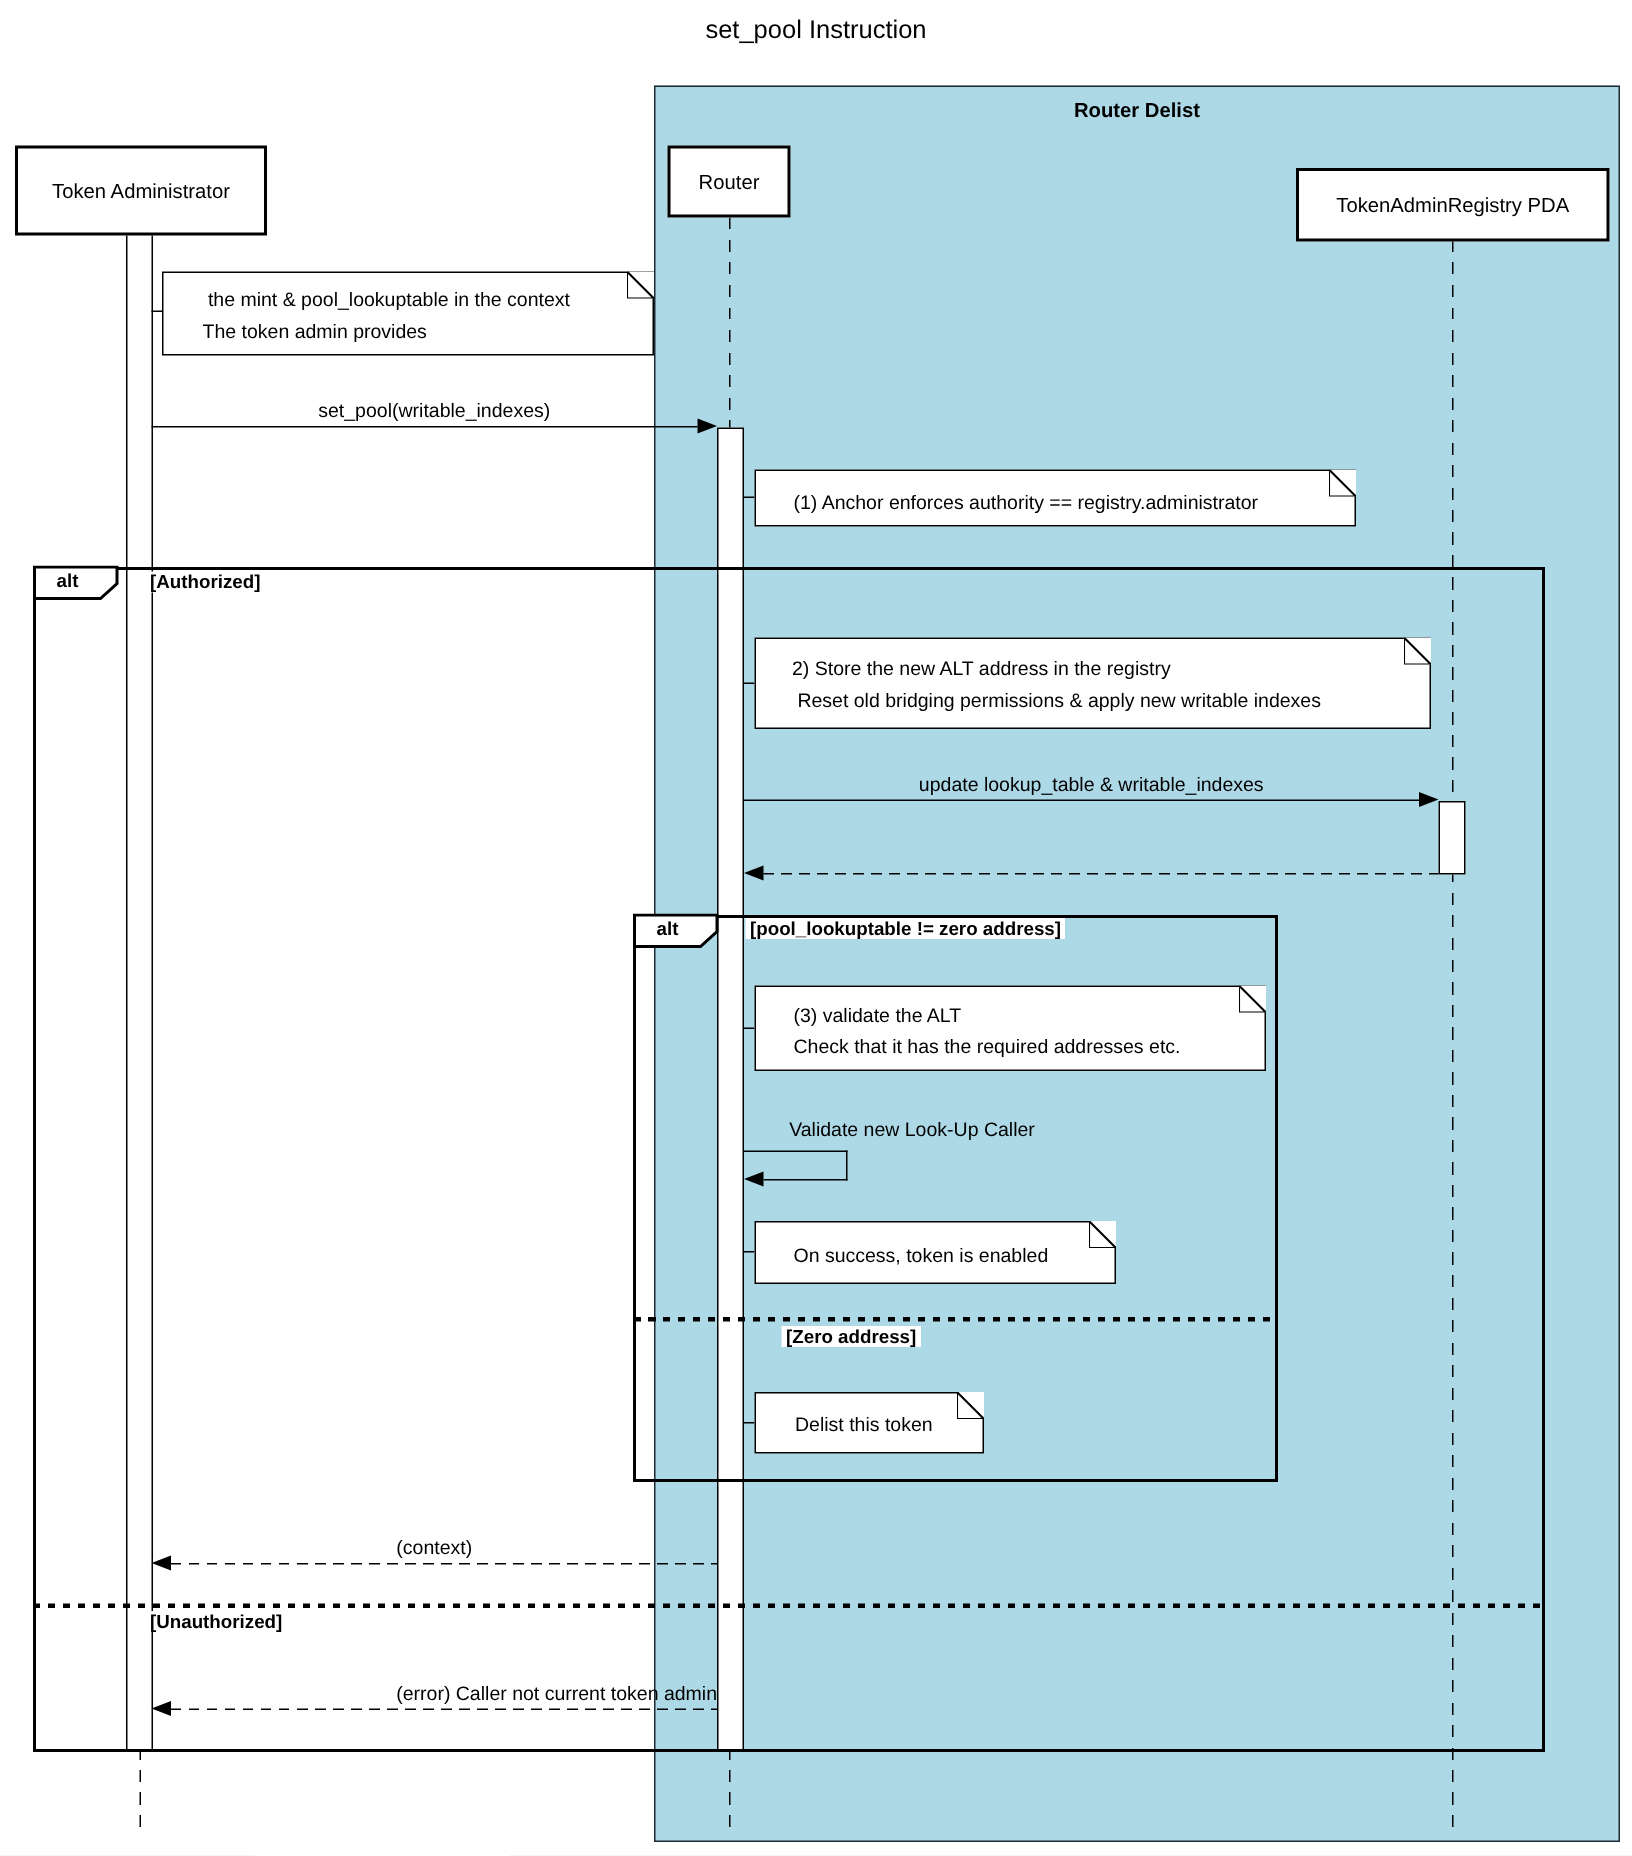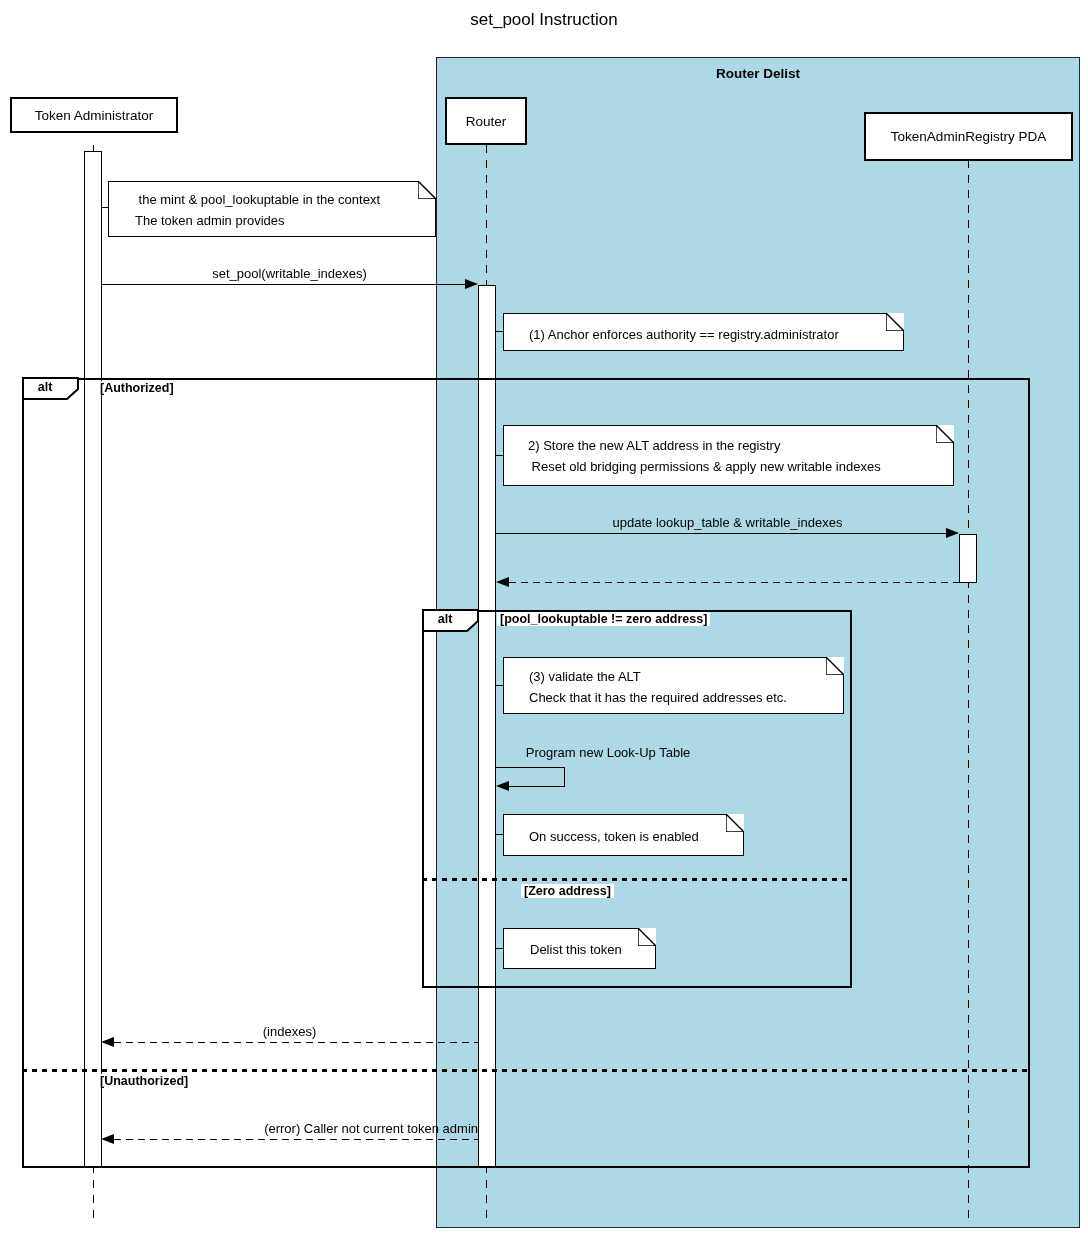--- a/index.html
+++ b/index.html
@@ -52,21 +52,21 @@
   .pent-outer { left:22px; top:377px; }
   .pent-inner { left:422px; top:609px; }
   .pent .op { position:absolute; left:0; top:3px; width:46px; text-align:center;
               font-weight:bold; font-size:12.5px; }
   .guard { position:absolute; font-weight:bold; font-size:12.5px; background:#fff;
            padding:0 3px; white-space:nowrap;text-align:right; }
 
   .participant { position:absolute; background:#fff; border:2.3px solid #000;
                  display:flex; align-items:center; justify-content:center;
                  font-size:13.5px; white-space:nowrap; }
-  .p-token { left:10px; top:97px; width:168px; height:36px; }
+  .p-token { left:10px; top:97px; width:168px; height:60px; }
   .p-router { left:445px; top:97px; width:82px; height:48px; }
   .p-registry { left:864px; top:96px; width:209px; height:49px;margin-top:16px; }
 </style>
 </head>
 <body>
 
 <div class="canvas">
 
   <div class="program-box"></div>
   <div class="program-title">Router Delist</div>
@@ -83,27 +83,27 @@
   <div class="msg-line" style="left:101px; top:284px; width:364px;"></div>
   <div class="arrow-right" style="left:465px; top:279px;"></div>
 
   <div class="msg-label" style="left:496px; top:515px; width:463px;">update lookup_table &amp; writable_indexes</div>
   <div class="msg-line" style="left:496px; top:533px; width:450px;"></div>
   <div class="arrow-right" style="left:946px; top:528px;"></div>
 
   <div class="msg-line dashed" style="left:509px; top:582px; width:450px;"></div>
   <div class="arrow-left" style="left:496px; top:577px;"></div>
 
-  <div class="msg-label" style="left:496px; top:745px; width:224px;">Program new Look-Up Table</div>
+  <div class="msg-label" style="left:496px; top:745px; width:224px;">Validate new Look-Up Caller</div>
   <div class="msg-line" style="left:496px; top:767px; width:69px;"></div>
   <div class="vseg" style="left:564px; top:767px; height:20px;"></div>
   <div class="msg-line" style="left:509px; top:786px; width:56px;"></div>
   <div class="arrow-left" style="left:496px; top:781px;"></div>
 
-  <div class="msg-label" style="left:101px; top:1024px; width:377px;">(indexes)</div>
+  <div class="msg-label" style="left:101px; top:1024px; width:377px;">(context)</div>
   <div class="msg-line dashed" style="left:114px; top:1042px; width:364px;"></div>
   <div class="arrow-left" style="left:101px; top:1037px;"></div>
 
   <div class="msg-label" style="left:101px; top:1121px; width:377px;text-align:right;">(error) Caller not current token admin</div>
   <div class="msg-line dashed" style="left:114px; top:1139px; width:364px;"></div>
   <div class="arrow-left" style="left:101px; top:1134px;"></div>
 
   <div class="connector" style="left:101px; top:207px; width:7px;"></div>
   <div class="note" style="left:108px; top:181px; width:328px; height:56px; padding:7px 0 0 26px;">
     <div class="ln"> the mint &amp; pool_lookuptable in the context</div>

